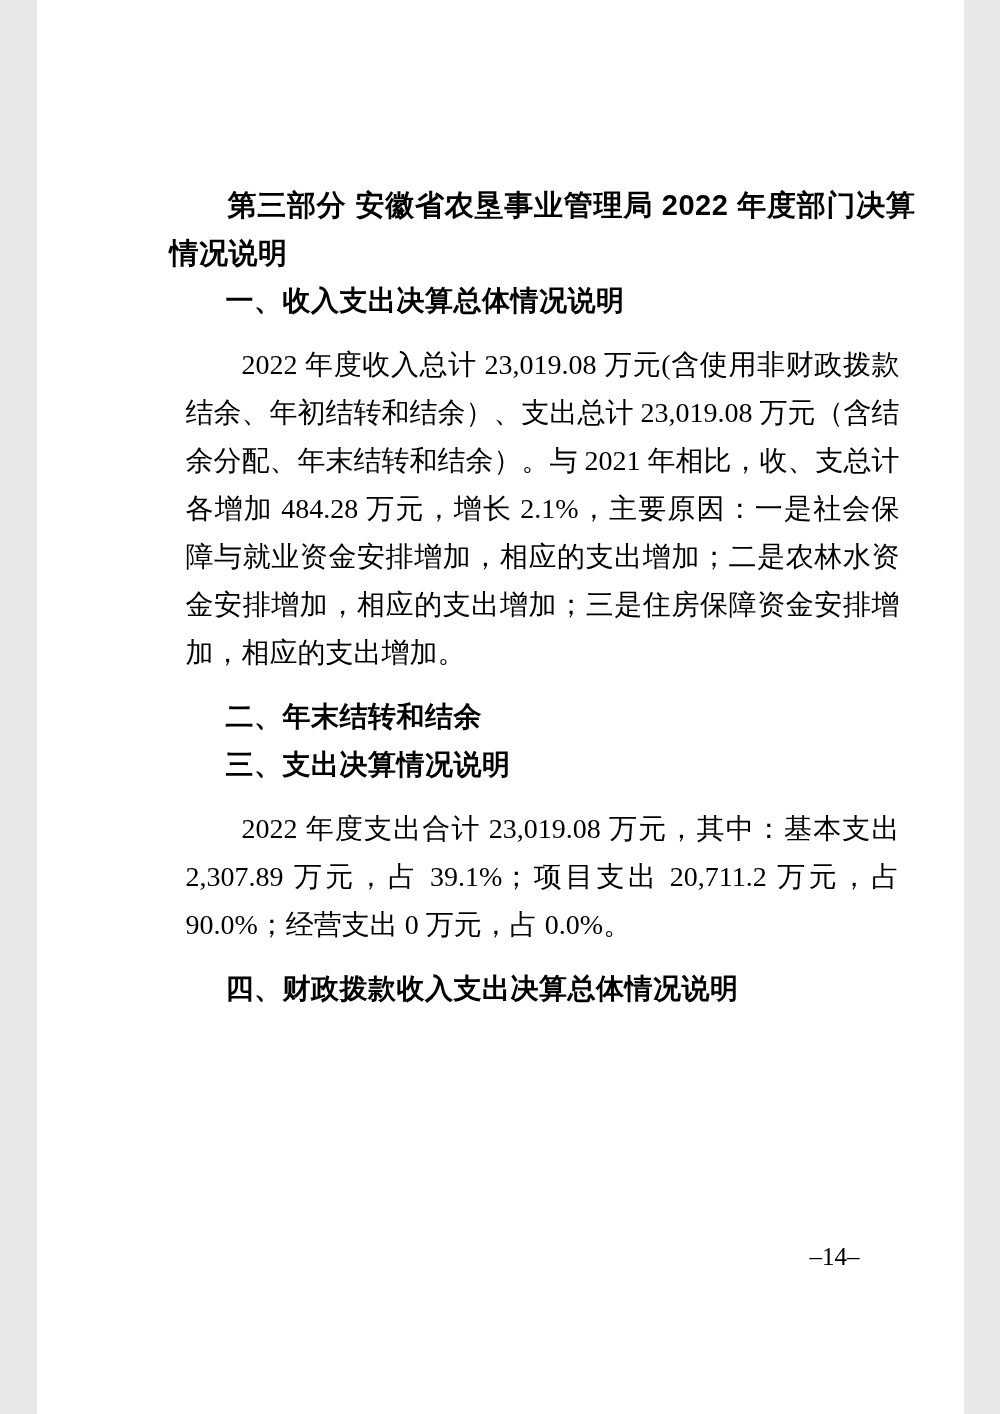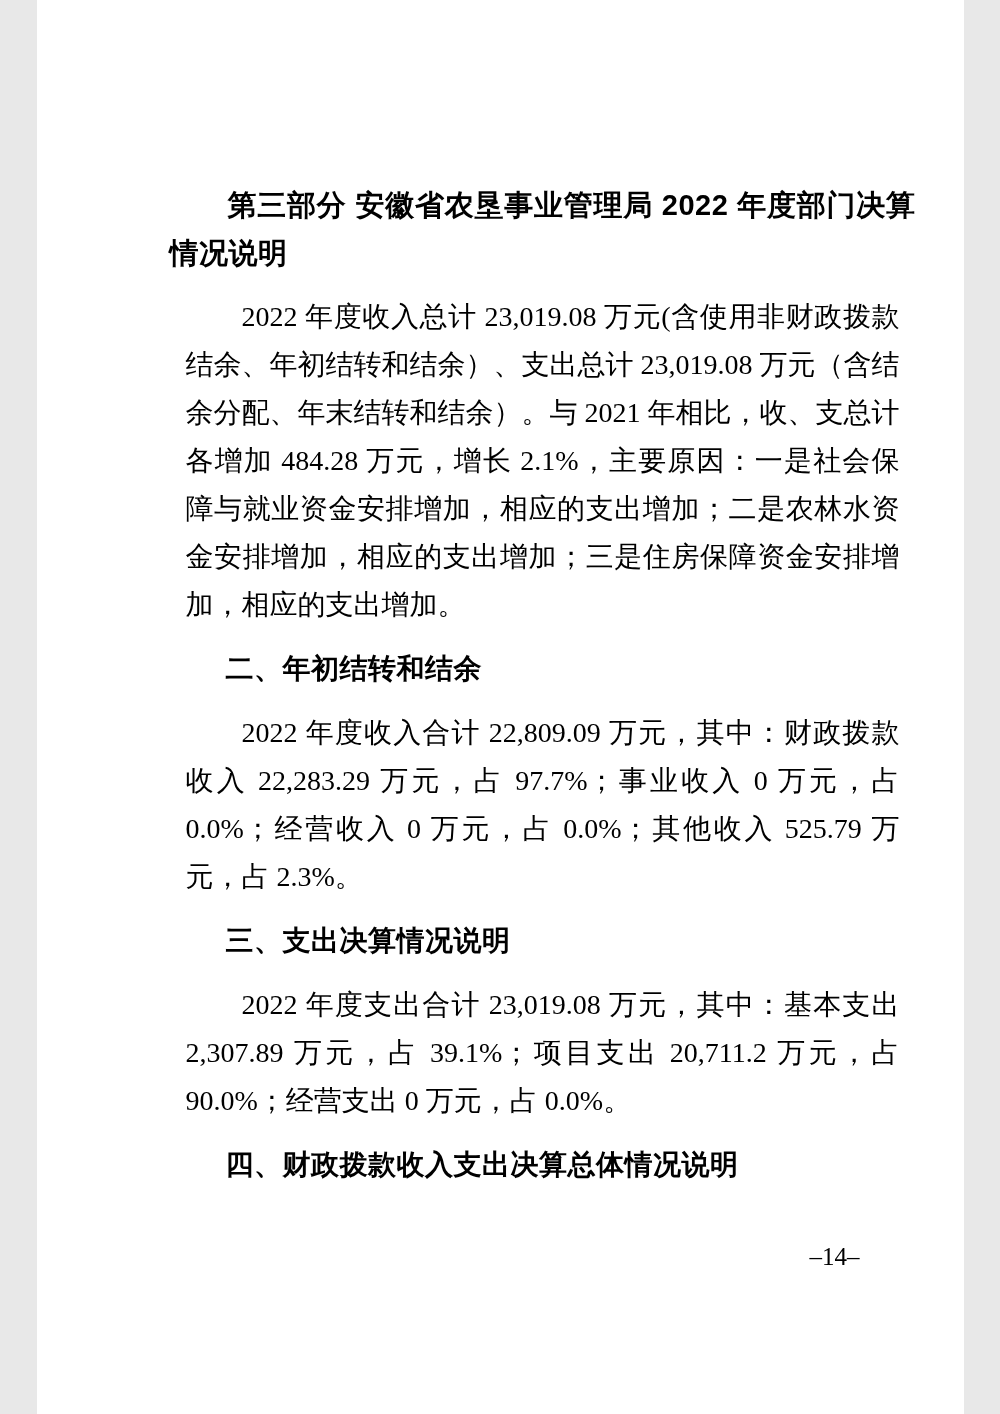--- a/index.html
+++ b/index.html
@@ -61,24 +61,24 @@
   }
 </style>
 </head>
 <body>
 
 <div class="page">
   <div class="content">
 
     <p class="doc-title">第三部分 安徽省农垦事业管理局 2022 年度部门决算情况说明</p>
 
+    <h2 class="section-heading">一、收入支出决算总体情况说明</h2>
     <p class="body-para">2022 年度收入总计 23,019.08 万元(含使用非财政拨款结余、年初结转和结余）、支出总计 23,019.08 万元（含结余分配、年末结转和结余）。与 2021 年相比，收、支总计各增加 484.28 万元，增长 2.1%，主要原因：一是社会保障与就业资金安排增加，相应的支出增加；二是农林水资金安排增加，相应的支出增加；三是住房保障资金安排增加，相应的支出增加。</p>
 
-    <h2 class="section-heading">二、年初结转和结余</h2>
-    <p class="body-para">2022 年度收入合计 22,809.09 万元，其中：财政拨款收入 22,283.29 万元，占 97.7%；事业收入 0 万元，占 0.0%；经营收入 0 万元，占 0.0%；其他收入 525.79 万元，占 2.3%。</p>
+    <h2 class="section-heading">二、年末结转和结余</h2>
 
     <h2 class="section-heading">三、支出决算情况说明</h2>
     <p class="body-para">2022 年度支出合计 23,019.08 万元，其中：基本支出 2,307.89 万元，占 39.1%；项目支出 20,711.2 万元，占 90.0%；经营支出 0 万元，占 0.0%。</p>
 
     <h2 class="section-heading">四、财政拨款收入支出决算总体情况说明</h2>
 
   </div>
 
   <div class="page-number">–14–</div>
 </div>

